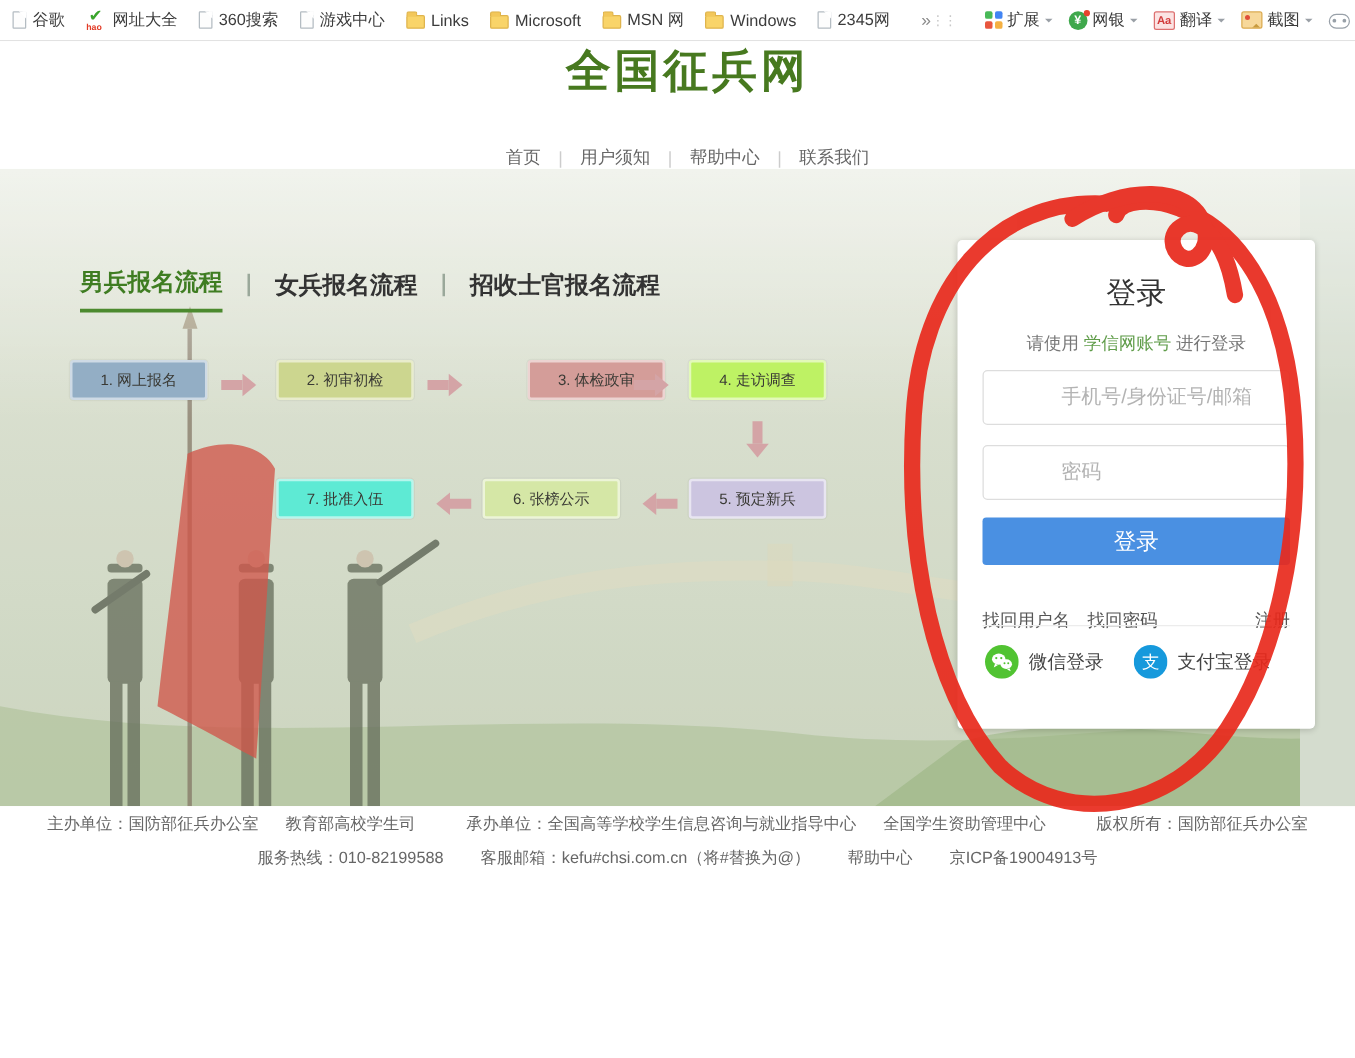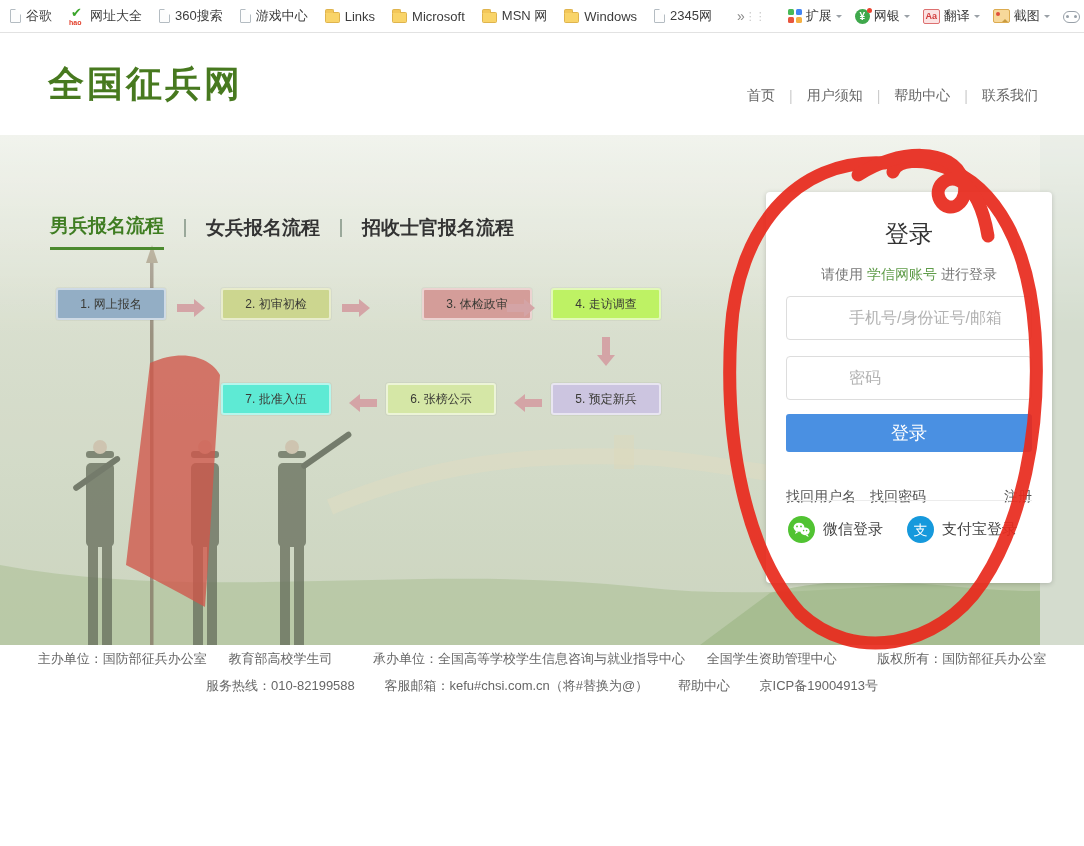--- a/index.html
+++ b/index.html
@@ -31,31 +31,31 @@
   .i-bank::after { content:""; position:absolute; top:-1px; right:-2px; width:5px; height:5px; background:#e8432e; border-radius:50%; }
   .i-trans { width:17px; height:15px; background:#fbe3e3; border:1px solid #dd7070; border-radius:2px; color:#d23c3c; font-size:9px; font-weight:bold; text-align:center; line-height:13px; flex:none; }
   .i-shot { width:17px; height:14px; background:#f7d89a; border:1px solid #dcab50; border-radius:2px; position:relative; overflow:hidden; flex:none; }
   .i-shot::before { content:""; position:absolute; top:2px; left:2px; width:4px; height:4px; background:#e04f3a; border-radius:50%; }
   .i-shot::after { content:""; position:absolute; bottom:-3px; right:-2px; border:6px solid transparent; border-bottom-color:#c89a3e; }
   .i-game { width:17px; height:12px; border:1.5px solid #98a0a8; border-radius:6px; position:relative; margin-top:2px; flex:none; }
   .i-game::before, .i-game::after { content:""; position:absolute; top:2.5px; width:3px; height:3px; background:#98a0a8; border-radius:50%; }
   .i-game::before { left:2px; } .i-game::after { right:2px; }
 
   
-  .siteheader { height:102px; background:#fff; display:flex; align-items:center; justify-content:space-between; padding:0 32px 0 48px; }
+  .siteheader { height:102px; background:#fff; display:flex; align-items:center; justify-content:space-between; padding:0 32px 0 48px;flex-direction:column; }
   .logo { font-size:36px; font-weight:900; color:#47791f; letter-spacing:3px; cursor:pointer; }
   .topnav { display:flex; align-items:center; font-size:14px; color:#666; margin-top:24px; }
   .topnav .nav-link { cursor:pointer; padding:0 14px; }
   .topnav .sep { color:#ccc; }
 
   
   .hero { position:relative; width:1084px; height:510px; overflow:hidden; }
   .hero-bg { position:absolute; top:0; left:0; }
 
-  .tabs { position:absolute; left:50px; top:78px; display:flex; align-items:center; z-index:2; }
+  .tabs { position:absolute; left:64px; top:78px; display:flex; align-items:center; z-index:2; }
   .tab { font-size:19px; font-weight:bold; color:#333; cursor:pointer; padding-bottom:8px; }
   .tab.active { color:#3f7d22; border-bottom:3px solid #4c8a2f; }
   .tab-sep { width:2px; height:18px; background:#9aa89a; margin:0 20px 8px 20px; }
 
   .fbox { position:absolute; width:110px; height:32px; border:2px solid rgba(255,255,255,.55); border-radius:3px; display:flex; align-items:center; justify-content:center; font-size:12px; color:#3a3a35; z-index:2; box-shadow:0 0 0 1px rgba(0,0,0,.04); cursor:default; }
   .b1{background:#93aec5;} .b2{background:#ccd68f;} .b3{background:#d49d99;margin-left:36px;} .b4{background:#bef264;}
   .b7{background:#5eead4;} .b6{background:#d5e7a6;} .b5{background:#ccc5e0;}
   .row1{top:153px;} .row2{top:248px;}
   .p1{left:56px;} .p2{left:221px;} .p3{left:386px;} .p4{left:551px;}
 

